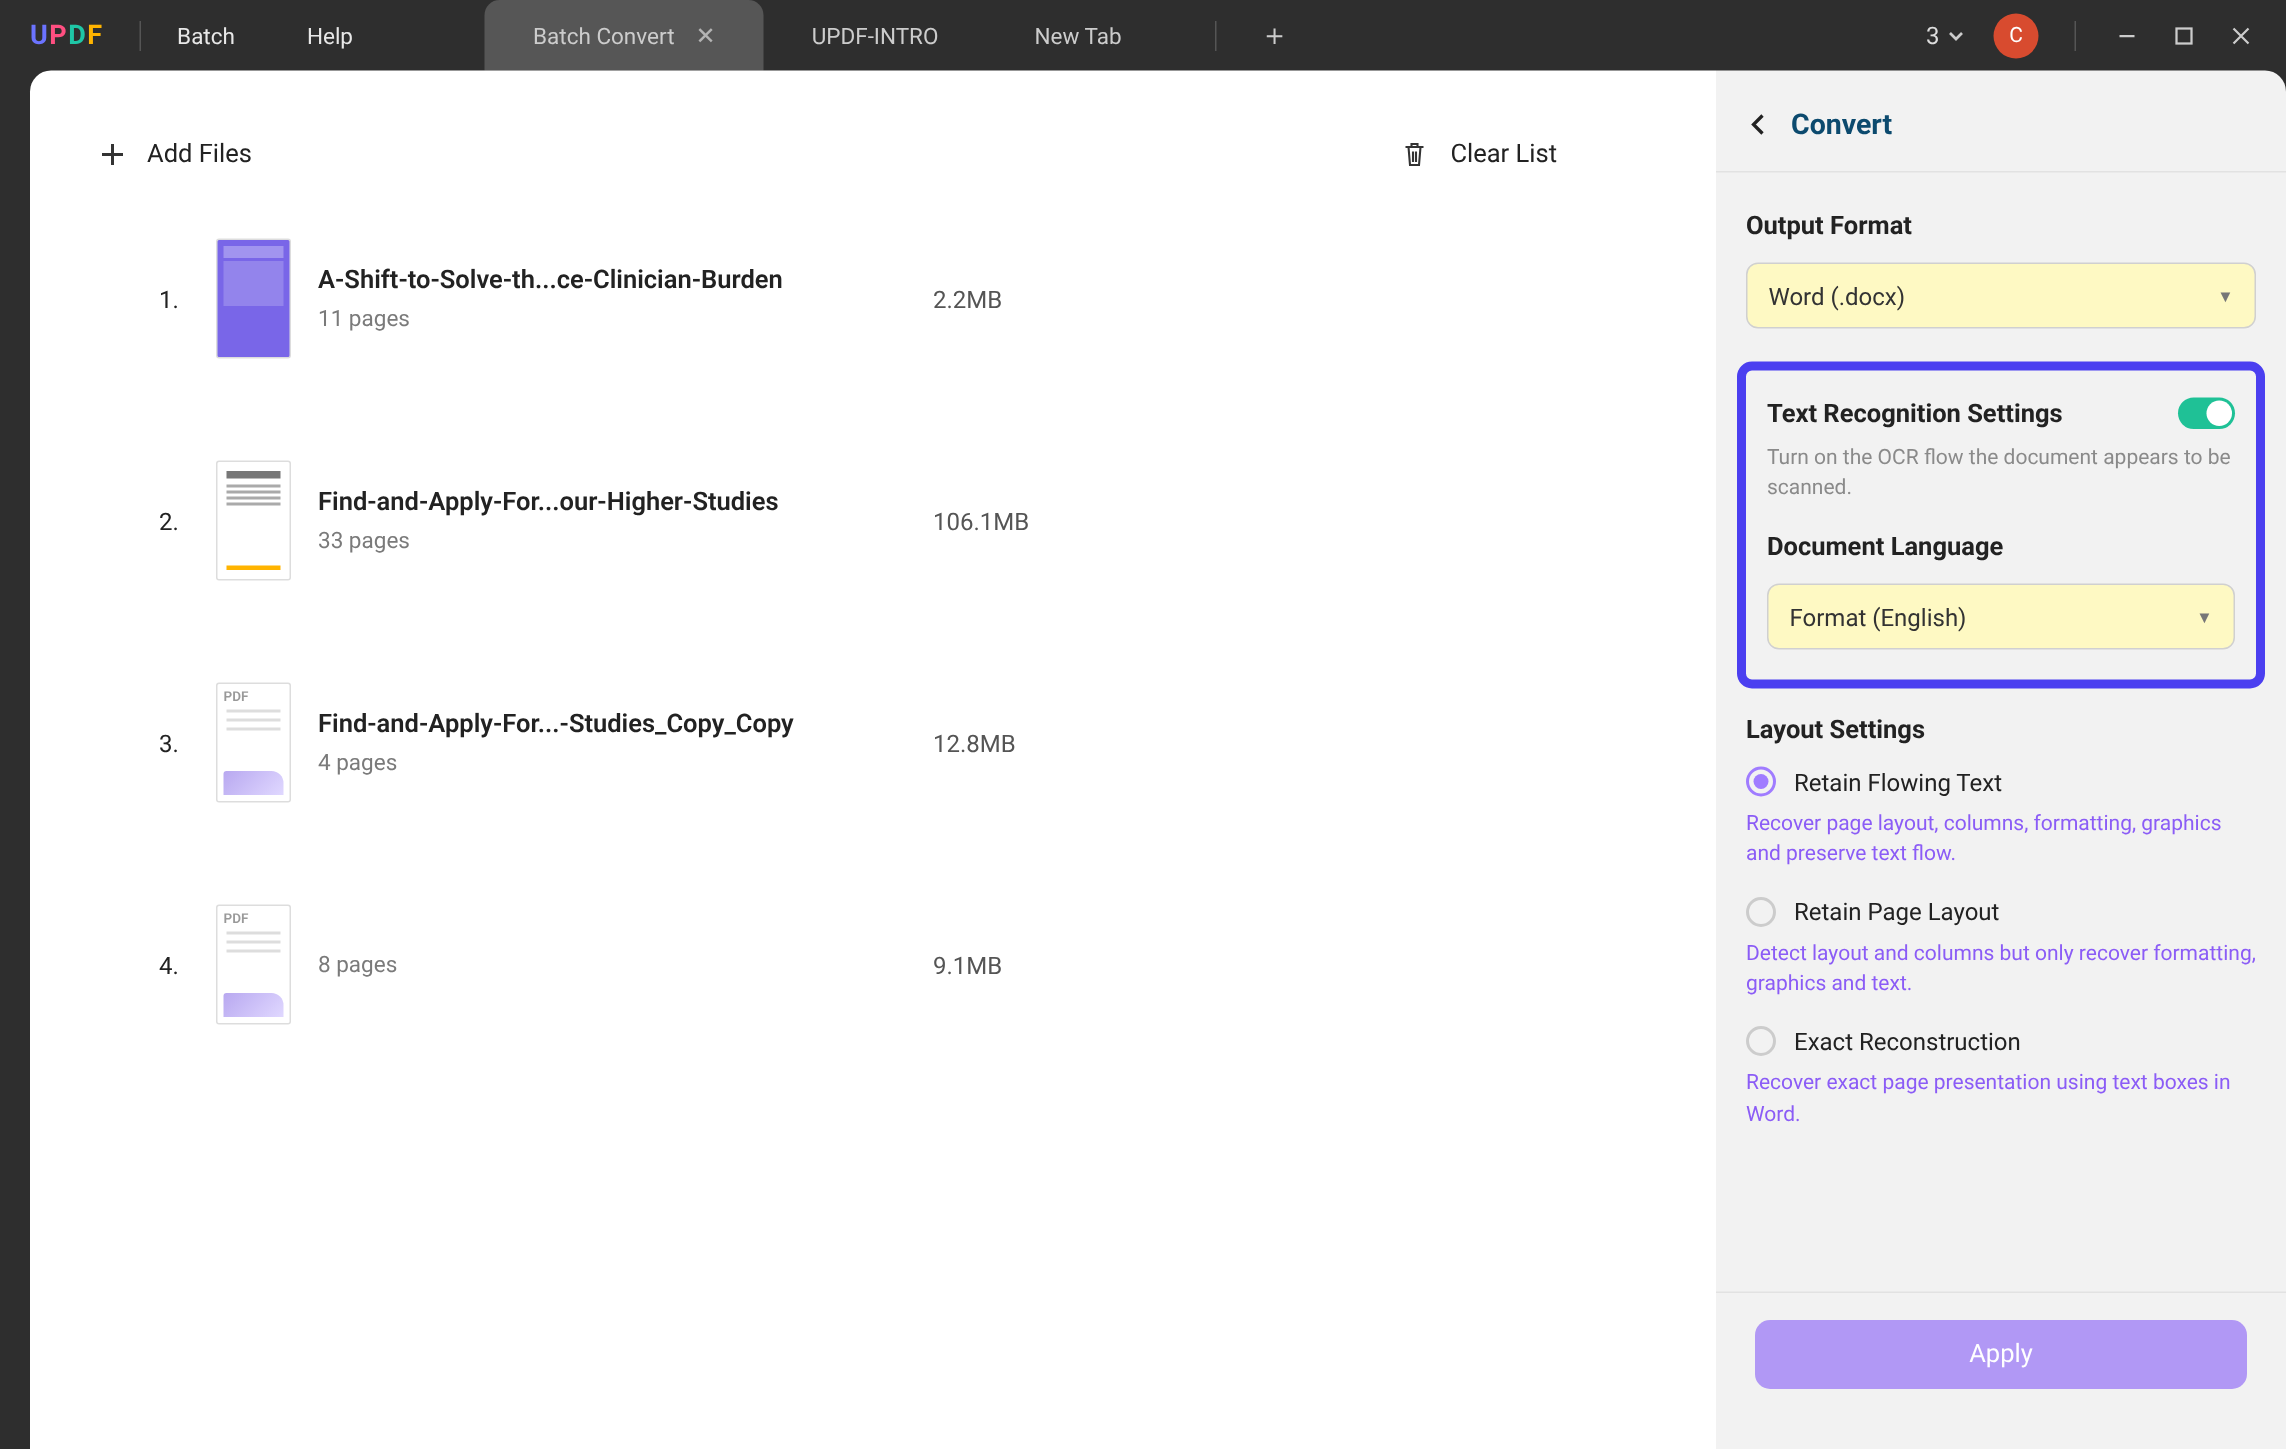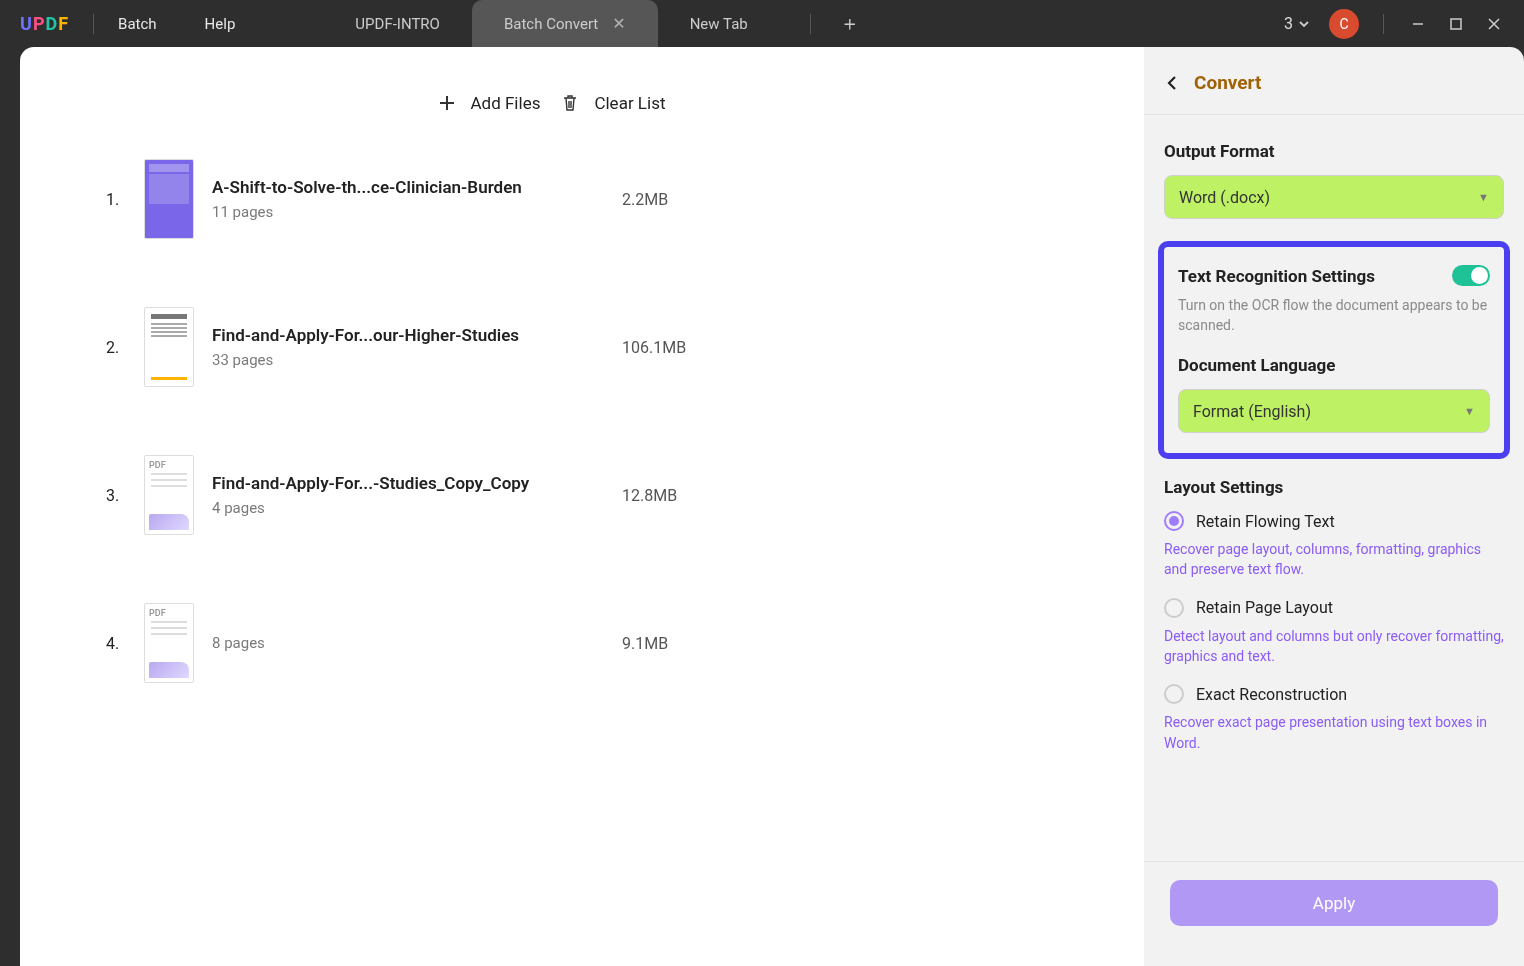--- a/index.html
+++ b/index.html
@@ -20,45 +20,45 @@
 .tab .close { font-size: 16px; opacity: .8; }
 .tab-add { width: 30px; height: 30px; display: flex; align-items: center; justify-content: center; font-size: 20px; color: #ccc; cursor: pointer; margin-left: 14px; }
 .right-controls { display: flex; align-items: center; gap: 18px; margin-right: 20px; }
 .count-badge { display: flex; align-items: center; gap: 4px; color: #ddd; font-size: 16px; }
 .avatar { width: 30px; height: 30px; border-radius: 50%; background: #d84b2f; color: #fff; display: flex; align-items: center; justify-content: center; font-size: 14px; }
 .win-btn { width: 20px; height: 20px; color: #ccc; cursor: pointer; display: flex; align-items: center; justify-content: center; }
 
 
 .content-wrap { display: flex; height: calc(100% - 47px); }
 .main-panel { flex: 1; background: #fff; border-radius: 14px 0 0 0; margin-left: 20px; padding: 46px; position: relative; }
-.toolbar-row { display: flex; justify-content: center; gap: 20px; padding-right: 60px; margin-bottom: 28px; }
+.toolbar-row { display: flex; justify-content: space-between; gap: 20px; padding-right: 60px; margin-bottom: 28px; }
 .tool-btn { display: flex; align-items: center; gap: 14px; font-size: 17px; color: #222; cursor: pointer; }
 .file-list { padding-left: 40px; padding-top: 18px; }
 .file-row { display: flex; align-items: center; margin-bottom: 68px; }
 .file-num { width: 28px; font-size: 16px; color: #222; }
 .thumb { width: 50px; height: 80px; margin: 0 18px 0 10px; border: 1px solid #ddd; border-radius: 2px; background: #fff; display: flex; flex-direction: column; overflow: hidden; }
 .thumb.purple-doc { background: #7966e8; color: #fff; font-size: 4px; padding: 4px; }
 .thumb.text-doc { padding: 6px; font-size: 4px; color: #555; }
 .thumb.pdf-doc { padding: 4px; display: flex; flex-direction: column; gap: 2px; }
 .thumb.pdf-doc .pdf-label { font-size: 9px; color: #999; font-weight: 600; }
 .thumb.pdf-doc .lines { height: 2px; background: #ddd; margin: 1px 2px; }
 .thumb.pdf-doc .wave { height: 16px; background: linear-gradient(135deg, #b8a8f0 0%, #e0d8ff 100%); margin-top: auto; border-radius: 2px 8px 0 0; }
 .file-info { flex: 0 0 400px; }
 .file-name { font-size: 17px; font-weight: 600; color: #222; margin-bottom: 6px; }
 .file-pages { font-size: 15px; color: #7a7a7a; }
 .file-size { font-size: 16px; color: #555; margin-left: 10px; }
 
 
 .side-panel { width: 380px; background: #f2f2f2; border-radius: 0 14px 0 0; padding: 24px 0 0 0; display: flex; flex-direction: column; }
 .side-header { display: flex; align-items: center; gap: 12px; padding: 0 20px 20px 20px; border-bottom: 1px solid #e2e2e2; }
 .side-header svg { cursor: pointer; }
-.side-header-title { font-size: 19px; font-weight: 700; color: #a16207; }
+.side-header-title { font-size: 19px; font-weight: 700; color: #0c4a6e; }
 .side-body { padding: 18px 20px 0 20px; flex: 1; overflow-y: auto; }
 .section-label { font-size: 17px; font-weight: 700; color: #222; margin: 8px 0 14px 0; }
-.select-box { width: 100%; height: 44px; border: 1px solid #d0d0d0; border-radius: 8px; background: #bef264; padding: 0 14px; display: flex; align-items: center; justify-content: space-between; font-size: 16px; color: #333; cursor: pointer; }
+.select-box { width: 100%; height: 44px; border: 1px solid #d0d0d0; border-radius: 8px; background: #fef9c3; padding: 0 14px; display: flex; align-items: center; justify-content: space-between; font-size: 16px; color: #333; cursor: pointer; }
 .select-box .tri { color: #777; font-size: 11px; }
 .highlight-box { border: 6px solid #4b3ff0; border-radius: 10px; padding: 18px 14px 20px 14px; margin: 22px -6px 18px -6px; }
 .row-flex { display: flex; align-items: center; justify-content: space-between; }
 .toggle { width: 38px; height: 21px; background: #1fc196; border-radius: 11px; position: relative; cursor: pointer; }
 .toggle::after { content: ''; position: absolute; width: 17px; height: 17px; background: #fff; border-radius: 50%; top: 2px; right: 2px; }
 .hint { font-size: 14px; color: #8a8a8a; margin-top: 10px; line-height: 1.4; }
 .radio-row { display: flex; align-items: center; gap: 12px; margin-top: 14px; cursor: pointer; }
 .radio-dot { width: 20px; height: 20px; border-radius: 50%; border: 2px solid #ccc; display: flex; align-items: center; justify-content: center; }
 .radio-dot.sel { border-color: #a07cff; }
 .radio-dot.sel::after { content: ''; width: 10px; height: 10px; background: #a07cff; border-radius: 50%; }
@@ -69,26 +69,26 @@
 </style>
 </head>
 <body>
 
 <div class="titlebar">
   <div class="logo"><span class="u">U</span><span class="p">P</span><span class="d">D</span><span class="f">F</span></div>
   <div class="vsep"></div>
   <div class="menu-item">Batch</div>
   <div class="menu-item">Help</div>
   <div class="tabs">
-    <div class="tab">
-        <span>UPDF-INTRO</span>
-      </div>
     <div class="tab active">
         <span>Batch Convert</span>
         <span class="close">✕</span>
+      </div>
+    <div class="tab">
+        <span>UPDF-INTRO</span>
       </div>
     <div class="tab">
         <span>New Tab</span>
       </div>
     <div class="vsep" style="margin:0 10px 0 30px"></div>
     <div class="tab-add">＋</div>
   </div>
   <div class="right-controls">
     <div class="count-badge">
         <span>3</span> 

